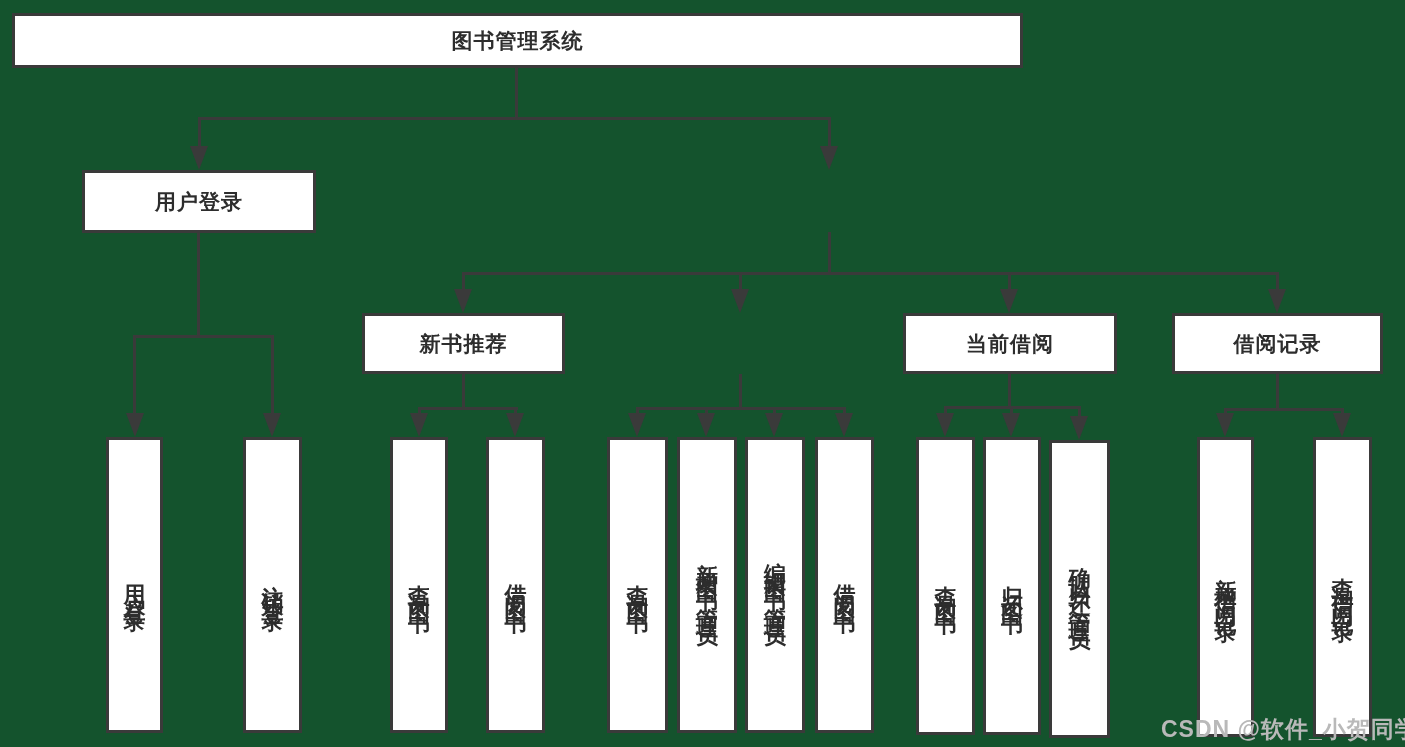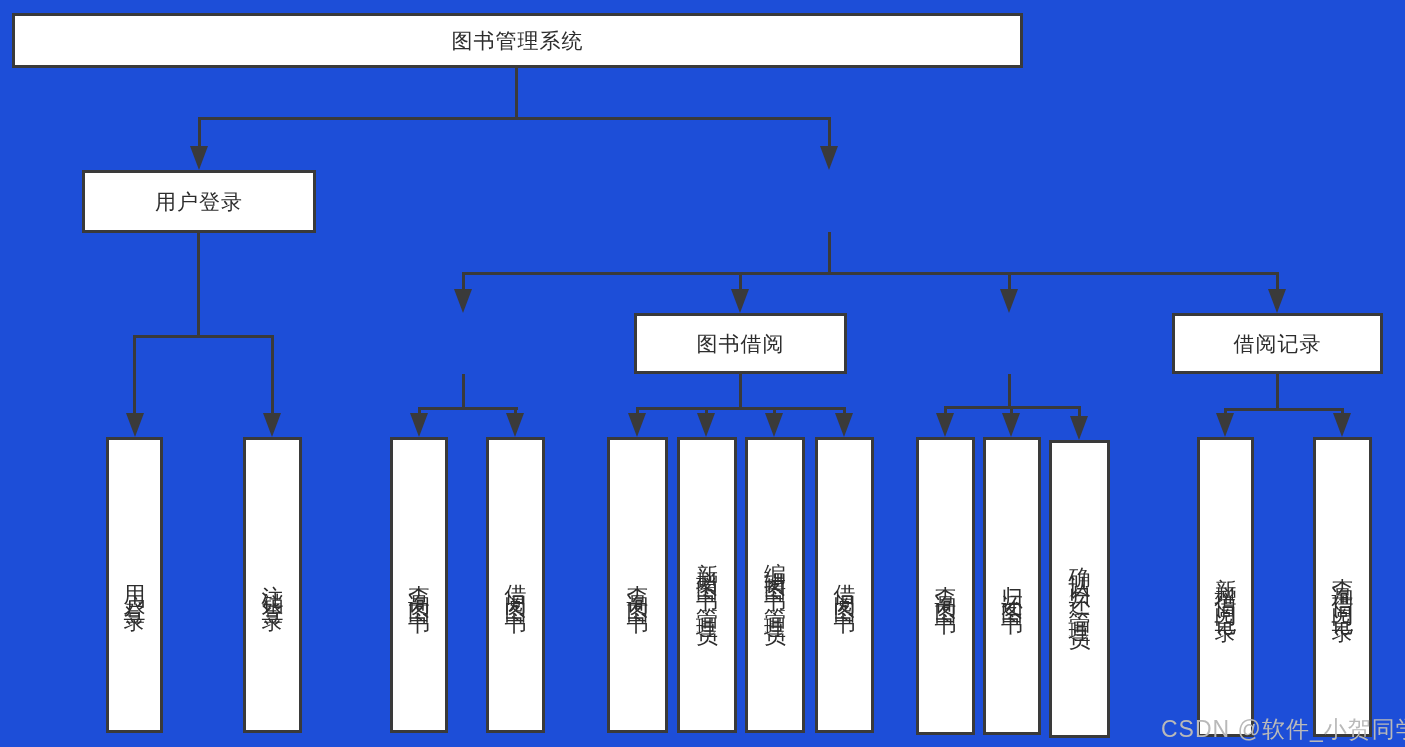--- a/index.html
+++ b/index.html
@@ -1,19 +1,19 @@
 <!DOCTYPE html>
 <html><head>
 <meta charset="utf-8">
 <title>图书管理系统</title>
 <style>
   html,body{margin:0;padding:0;background:#ffffff;}
   #stage{
-    position:relative;width:1405px;height:747px;background:#1d4ed8;overflow:hidden;
-    font-family:"Liberation Sans","DejaVu Sans",sans-serif;color:#2d2d2d;
+    position:relative;width:1405px;height:747px;background:#14532d;overflow:hidden;
+    font-family:"Liberation Sans","DejaVu Sans",sans-serif;color:#2d2d2d;font-weight:bold;
   }
   .hbox{
     position:absolute;box-sizing:border-box;border:3px solid #3a3a3a;background:#ffffff;
     display:flex;align-items:center;justify-content:center;
   }
   .hbox span{font-size:21px;letter-spacing:1px;white-space:nowrap;}
   .vbox{
     position:absolute;box-sizing:border-box;border:3px solid #3a3a3a;background:#ffffff;
     display:flex;align-items:center;justify-content:center;
   }
@@ -64,22 +64,25 @@
   <div class="lh" style="left:462px;top:272px;width:817px"></div>
   <div class="lv" style="left:462px;top:272px;height:19px"></div>
   <div class="arr" style="left:454px;top:289px"></div>
   <div class="lv" style="left:739px;top:272px;height:19px"></div>
   <div class="arr" style="left:731px;top:289px"></div>
   <div class="lv" style="left:1008px;top:272px;height:19px"></div>
   <div class="arr" style="left:1000px;top:289px"></div>
   <div class="lv" style="left:1276px;top:272px;height:19px"></div>
   <div class="arr" style="left:1268px;top:289px"></div>
 
-  <div class="hbox" style="left:634px;top:313px;width:213px;height:61px">
-    <span>图书借阅</span>
+  <div class="hbox" style="left:362px;top:313px;width:203px;height:61px">
+    <span>新书推荐</span>
+  </div>
+  <div class="hbox" style="left:903px;top:313px;width:214px;height:61px">
+    <span>当前借阅</span>
   </div>
   <div class="hbox" style="left:1172px;top:313px;width:211px;height:61px">
     <span>借阅记录</span>
   </div>
 
   <div class="lv" style="left:462px;top:374px;height:33px"></div>
   <div class="lh" style="left:418px;top:407px;width:100px"></div>
   <div class="lv" style="left:418px;top:407px;height:8px"></div>
   <div class="arr" style="left:410px;top:413px"></div>
   <div class="lv" style="left:514px;top:407px;height:8px"></div>

